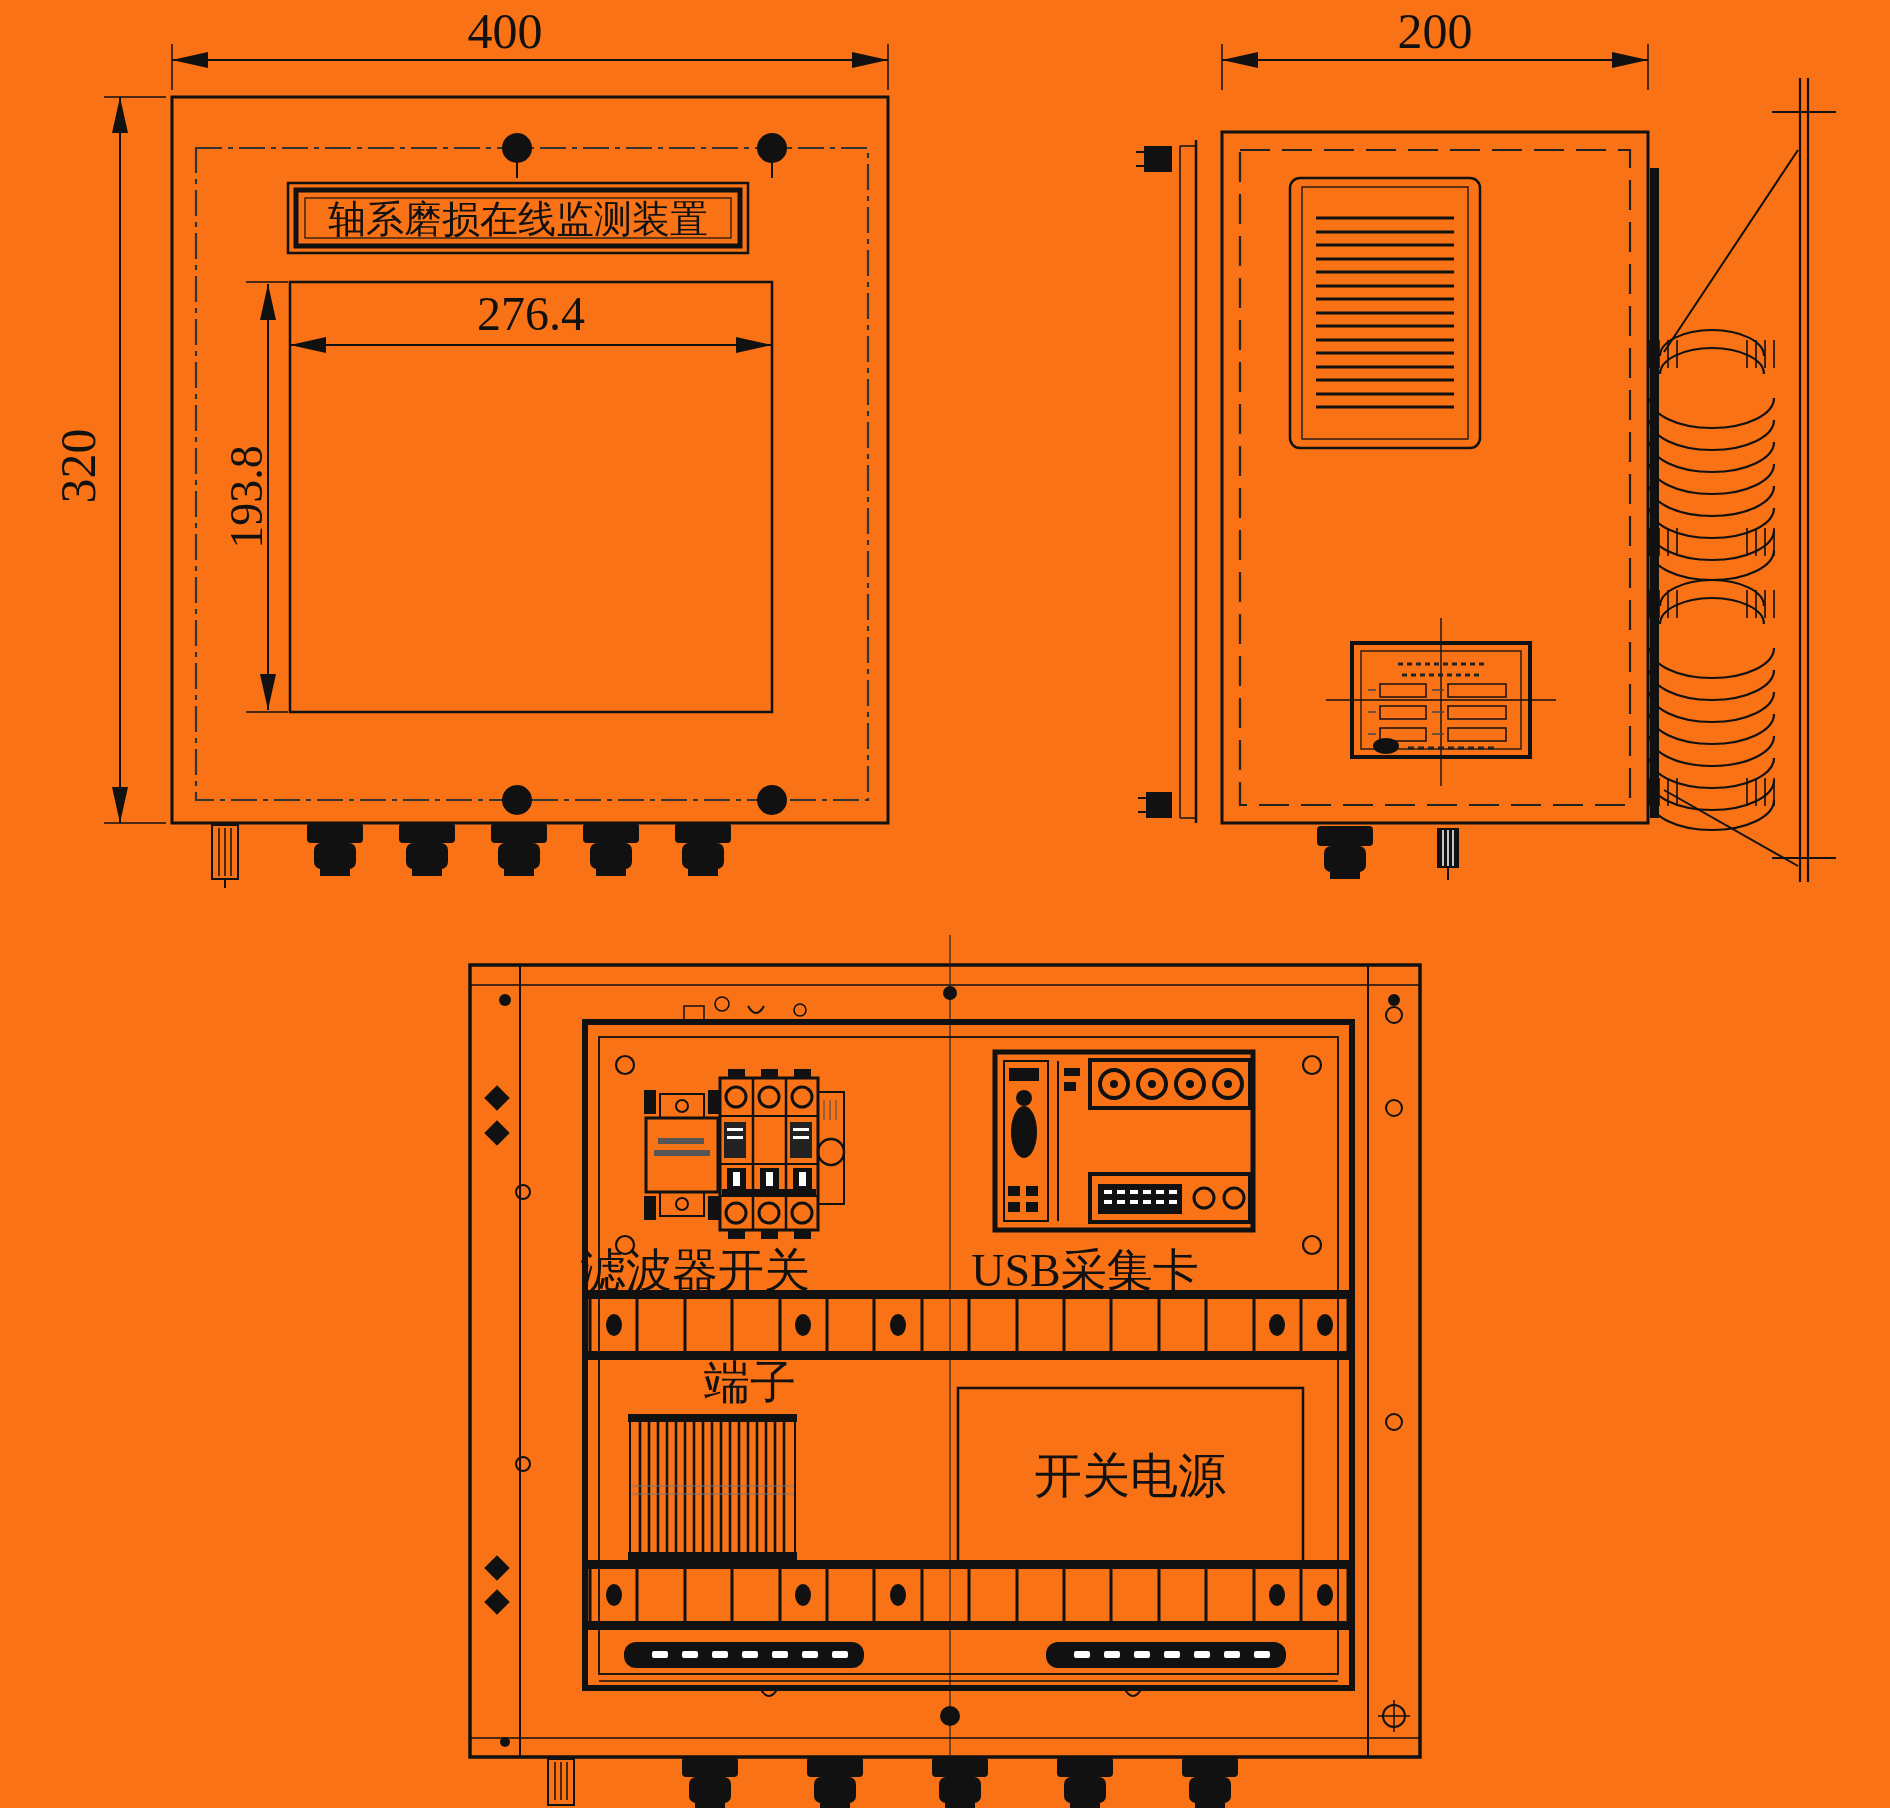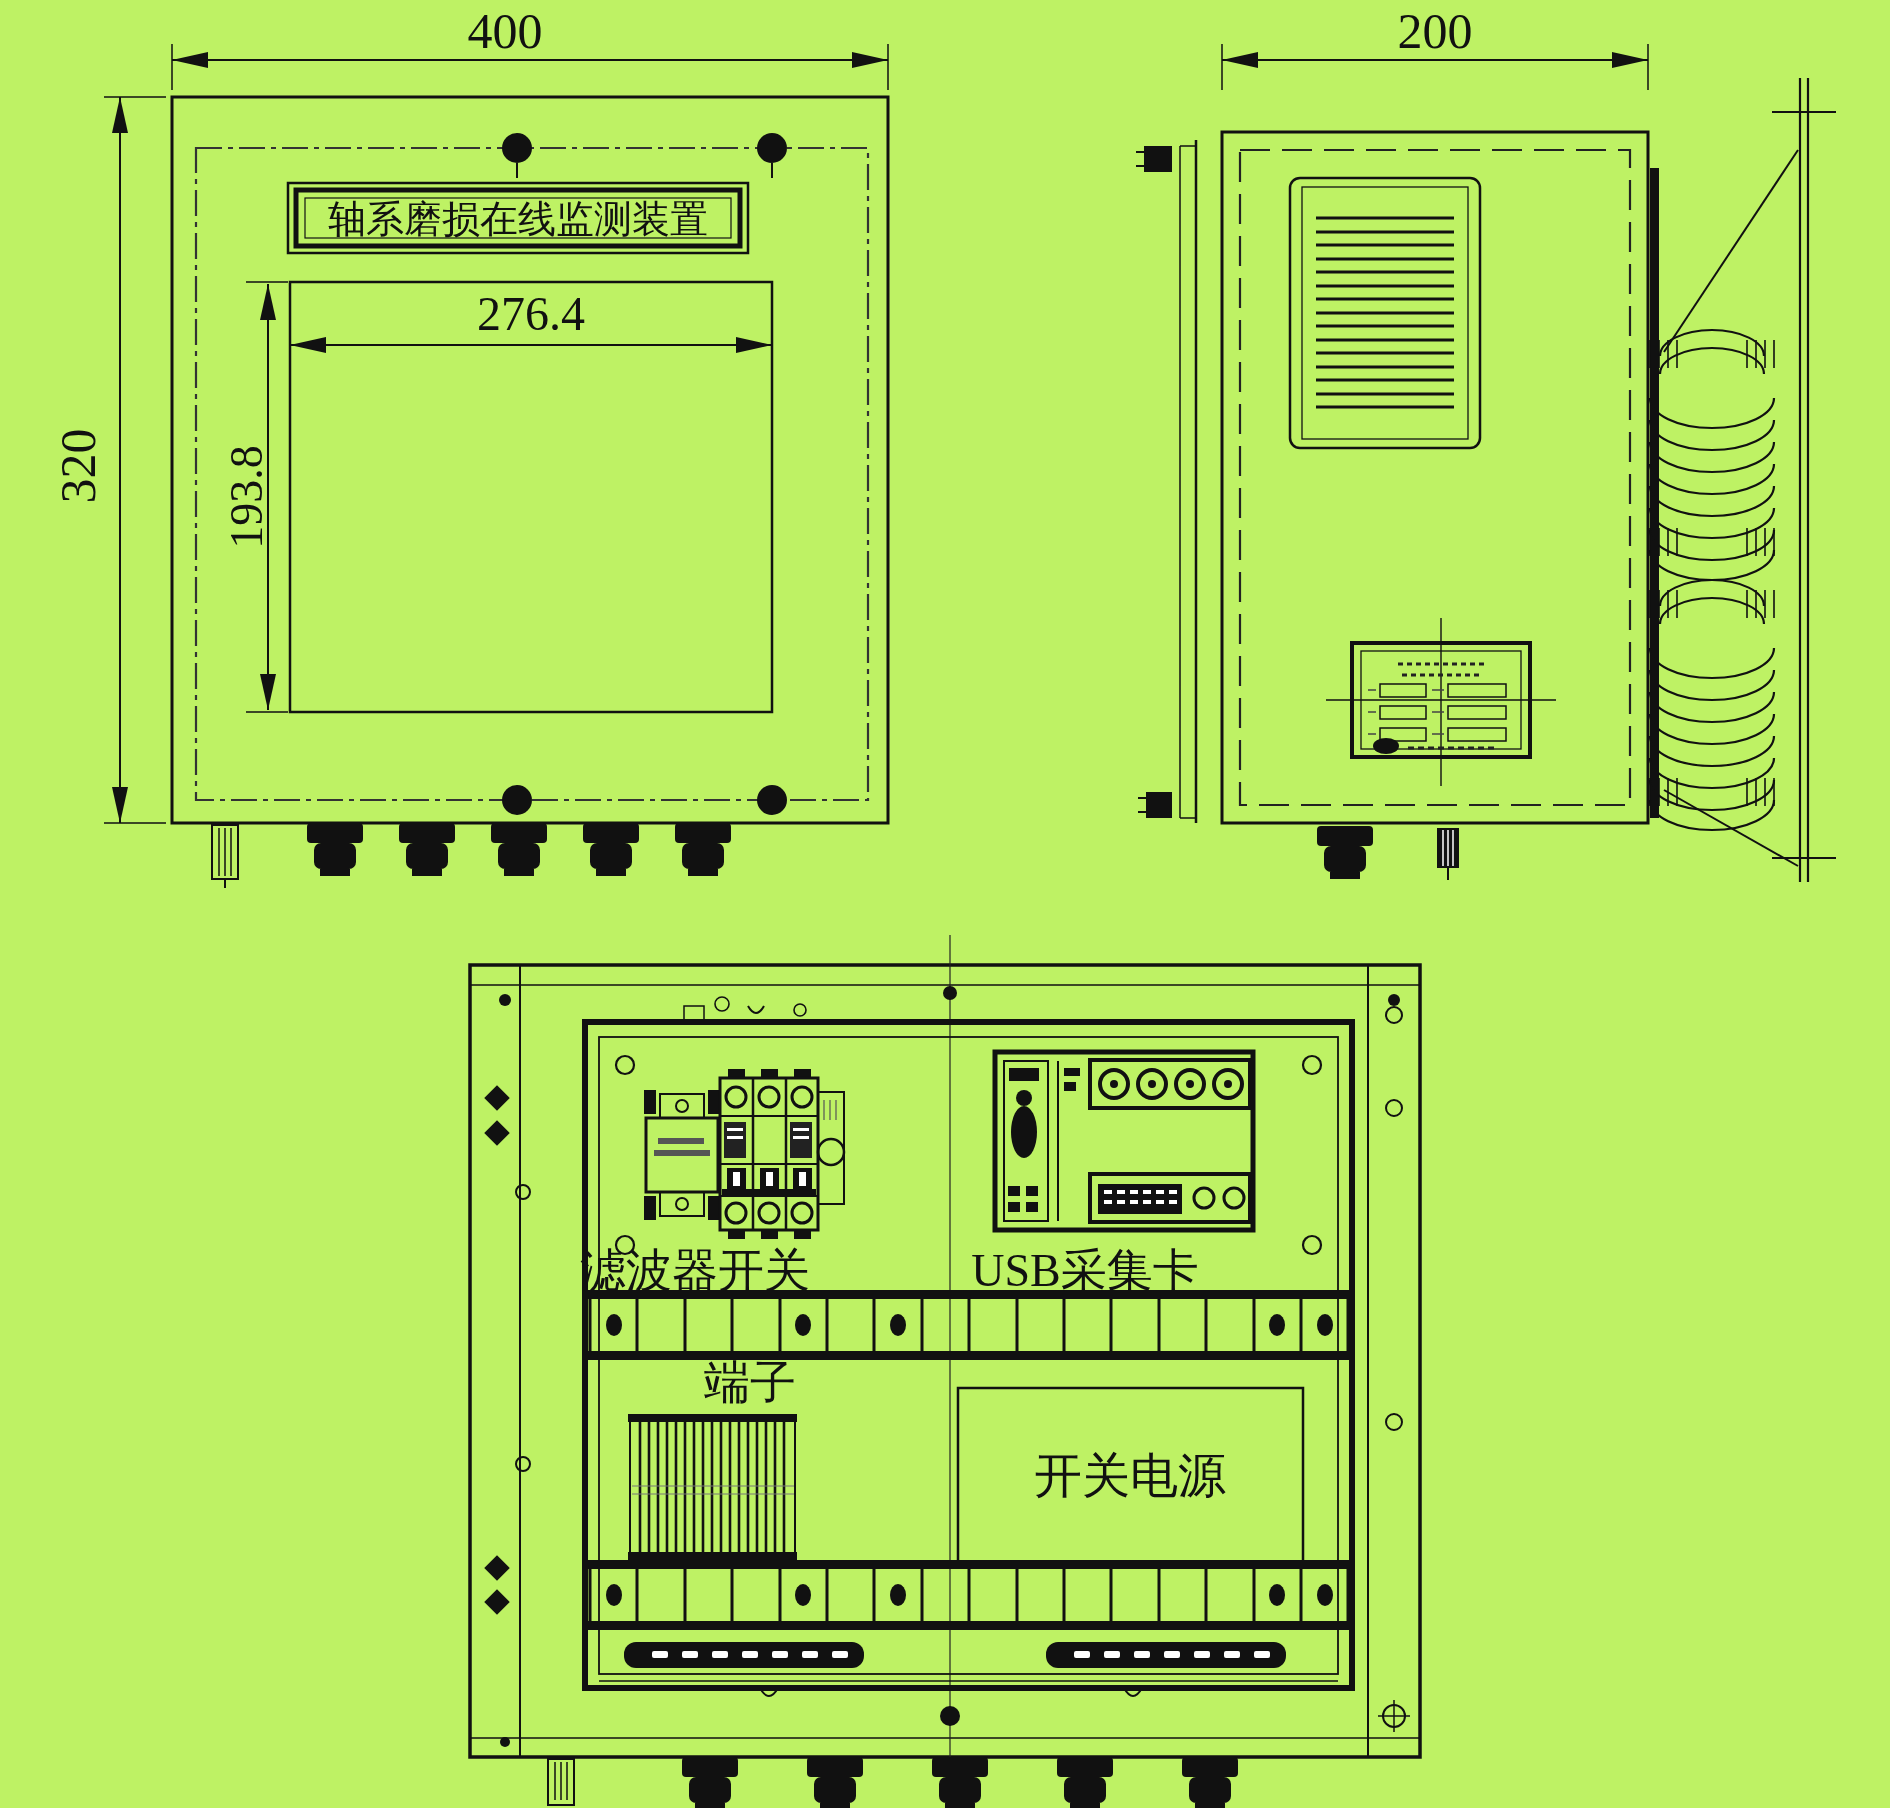--- a/index.html
+++ b/index.html
@@ -1,16 +1,16 @@
 <!DOCTYPE html>
 <html><head>
 <meta charset="utf-8">
 <style>
   html,body{margin:0;padding:0;background:#ffffff;}
-  .page{width:1890px;height:1808px;background:#bef264;position:relative;font-family:"Liberation Serif",serif;}
+  .page{width:1890px;height:1808px;background:#f97316;position:relative;font-family:"Liberation Serif",serif;}
   svg text{font-family:"Liberation Serif",serif;fill:#111;}
   .ln{stroke:#111;fill:none;}
   .fil{fill:#111;stroke:none;}
 </style>
 </head>
 <body>
 
 <div class="page">
 <svg width="1890" height="1808" viewBox="0 0 1890 1808">
   <defs>

